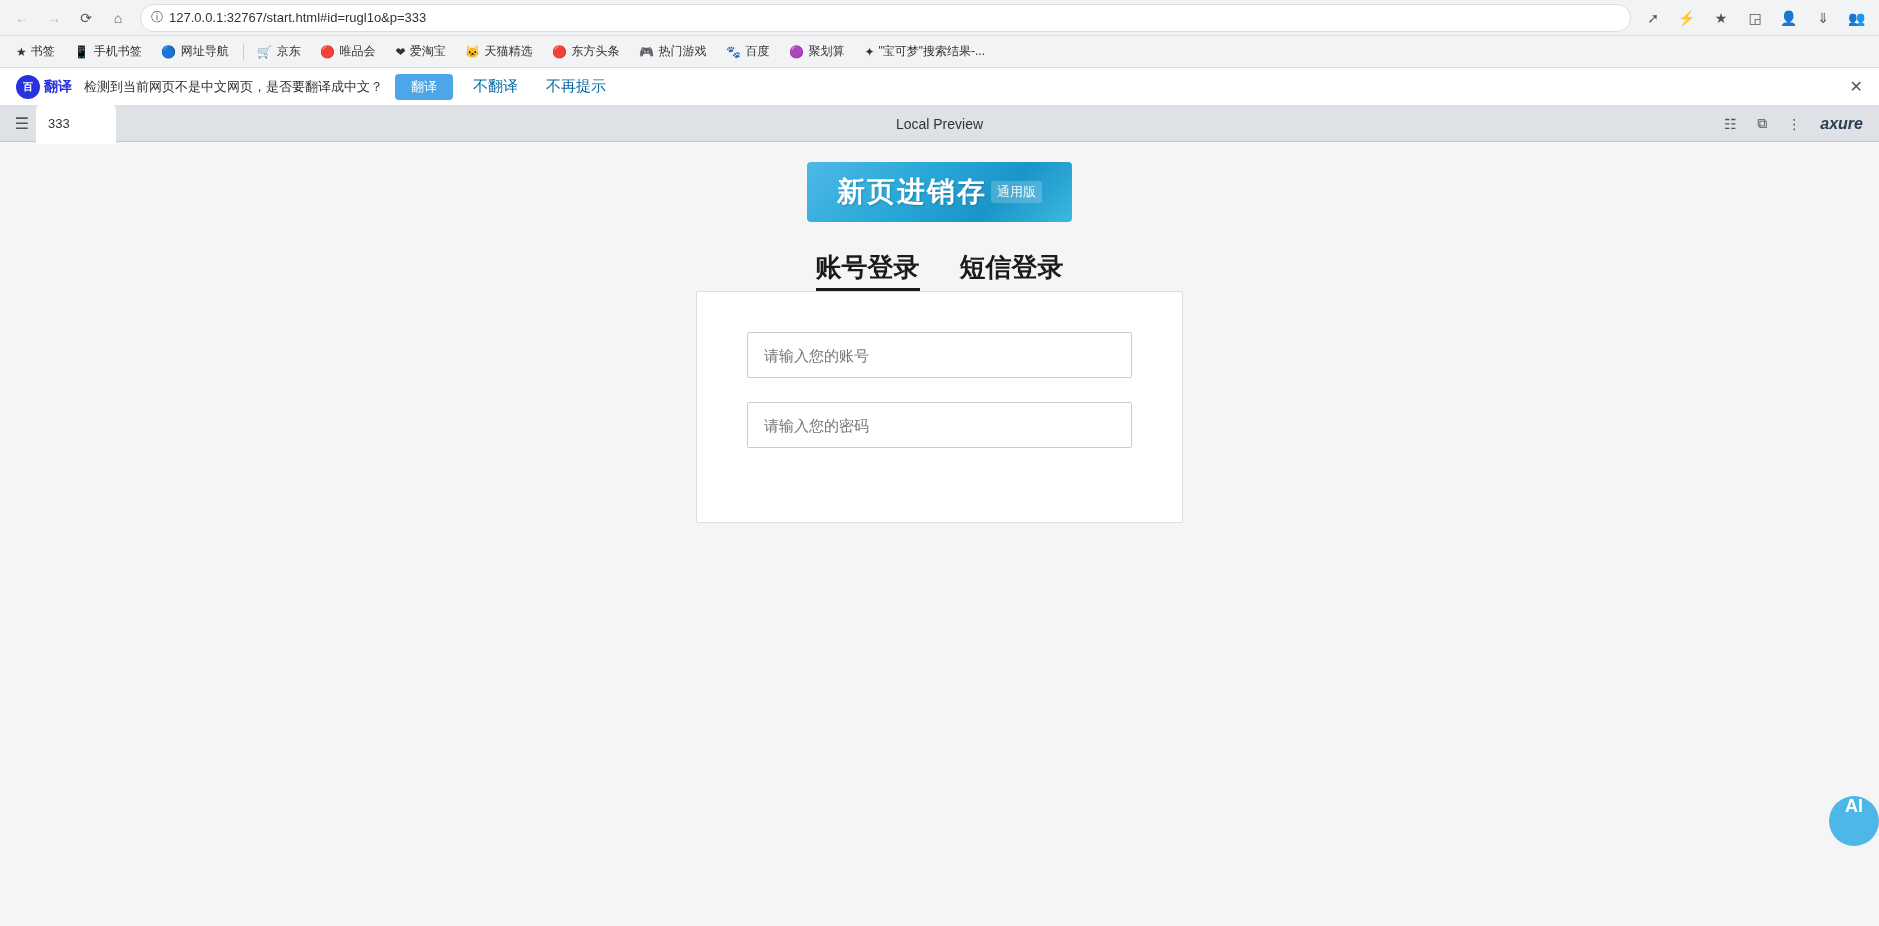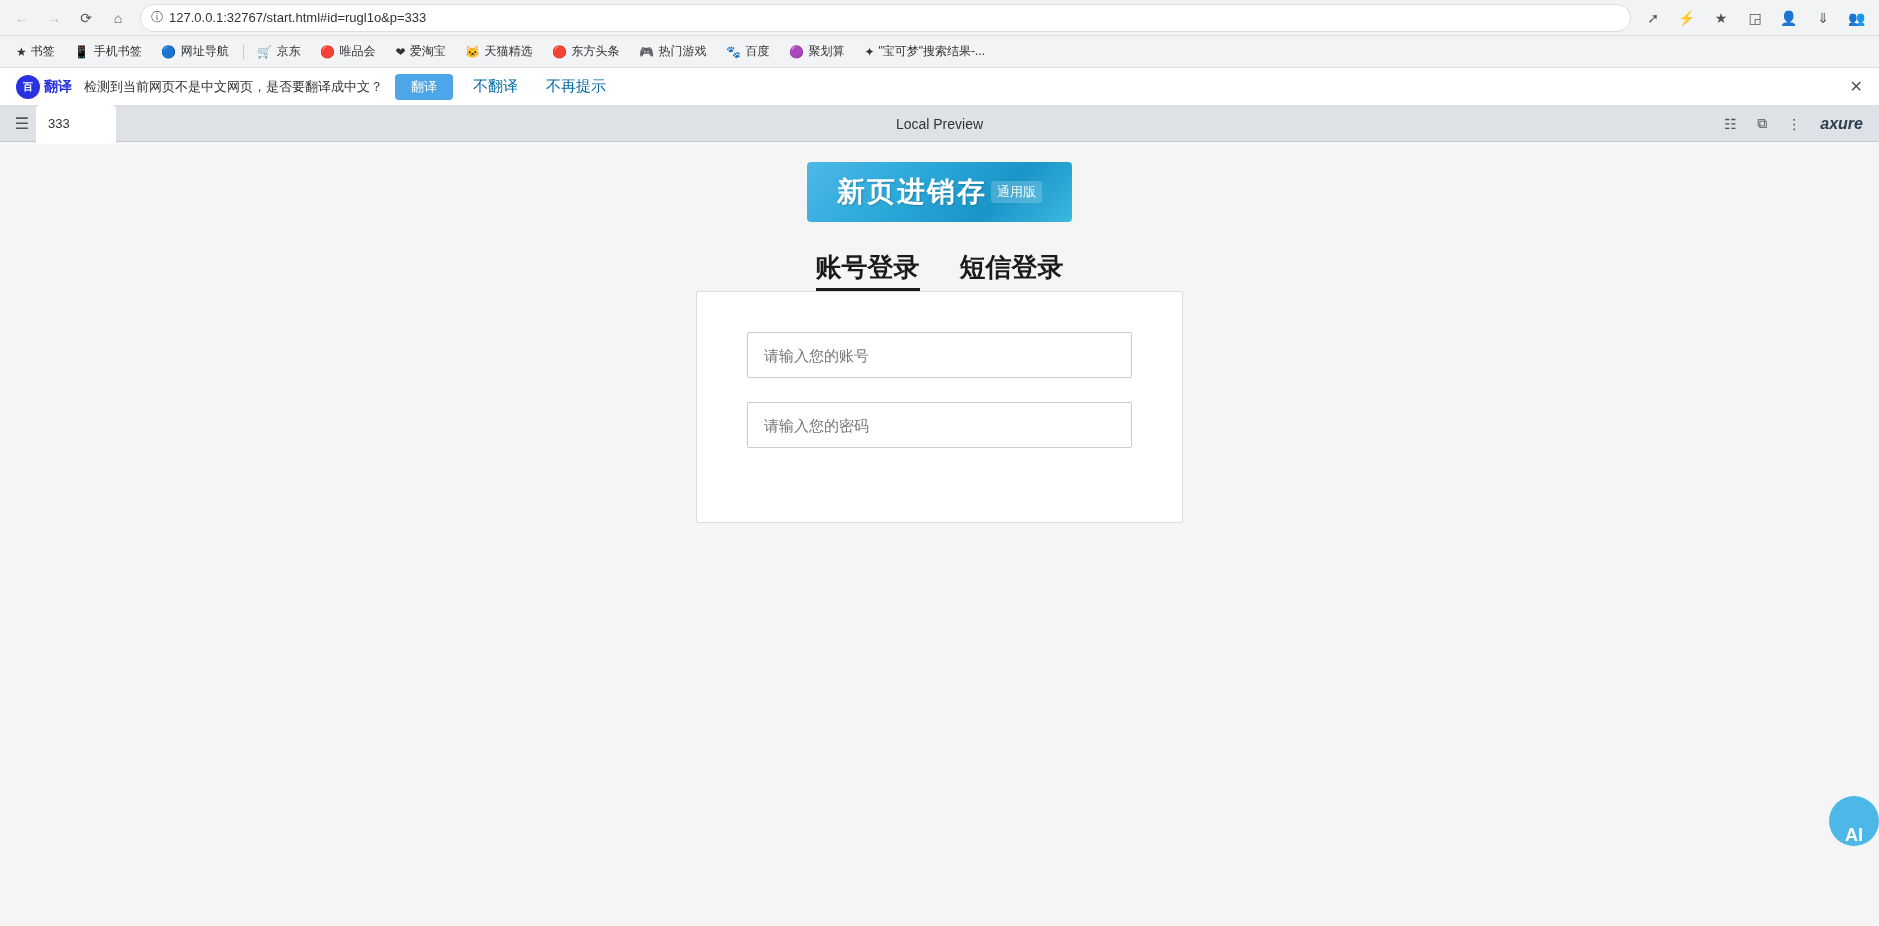--- a/index.html
+++ b/index.html
@@ -293,21 +293,21 @@
     
     .floating-ai {
       position: fixed;
       right: 0;
       bottom: 80px;
       width: 50px;
       height: 50px;
       background: #4db8e8;
       border-radius: 50%;
       display: flex;
-      align-items: flex-end;
+      align-items: flex-start;
       justify-content: center;
       color: #fff;
       font-size: 18px;
       font-weight: bold;
       cursor: pointer;
     }
   </style>
 </head>
 <body>
 

